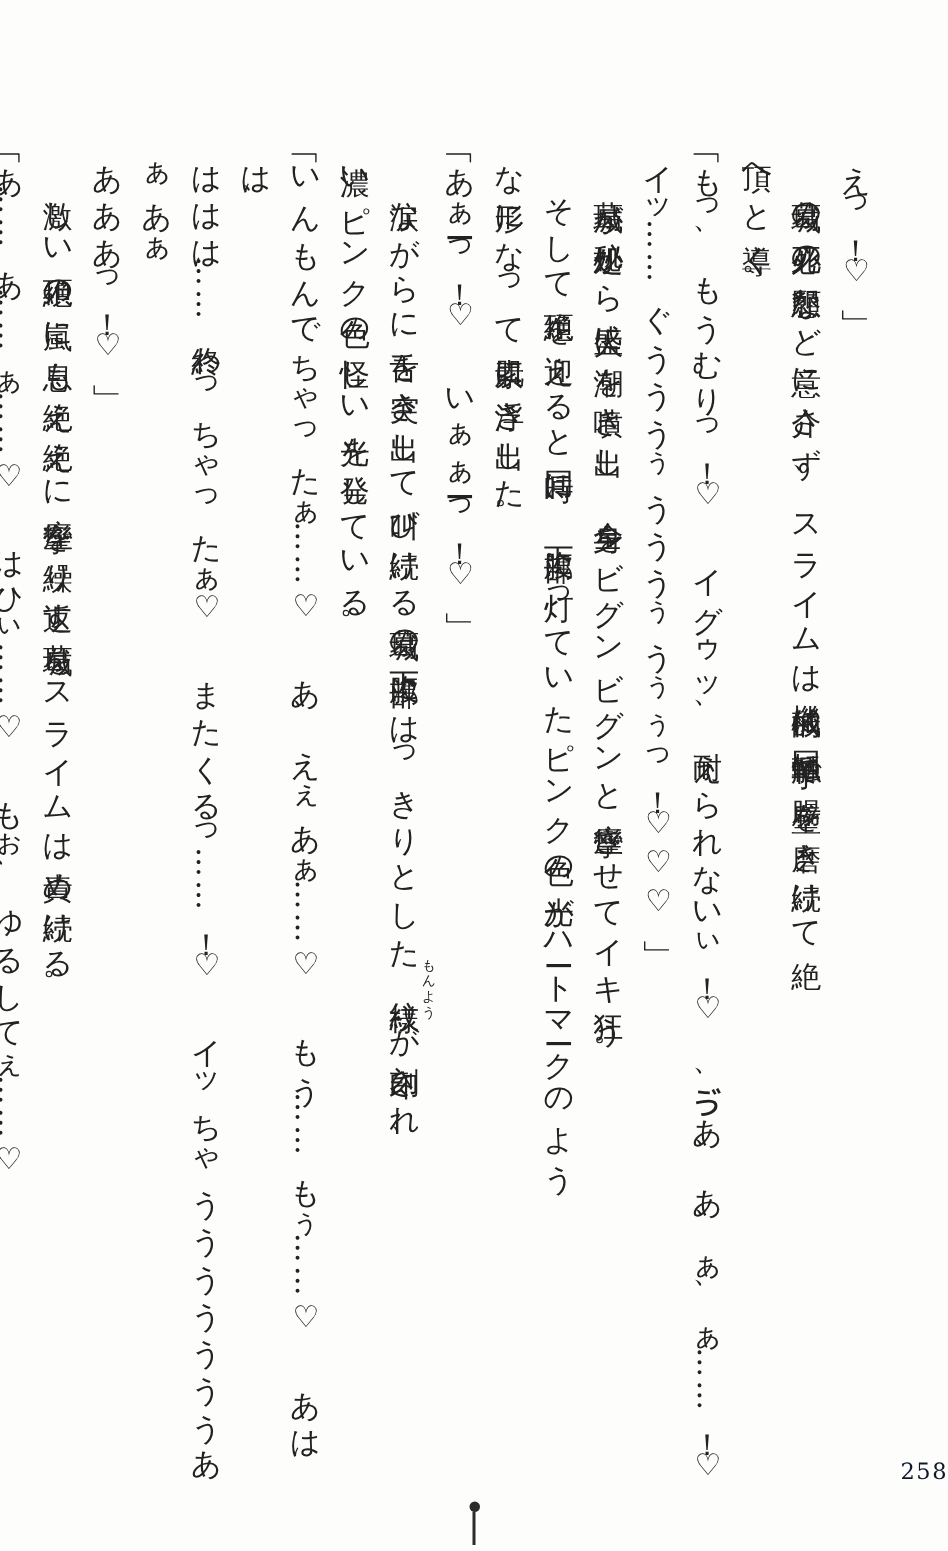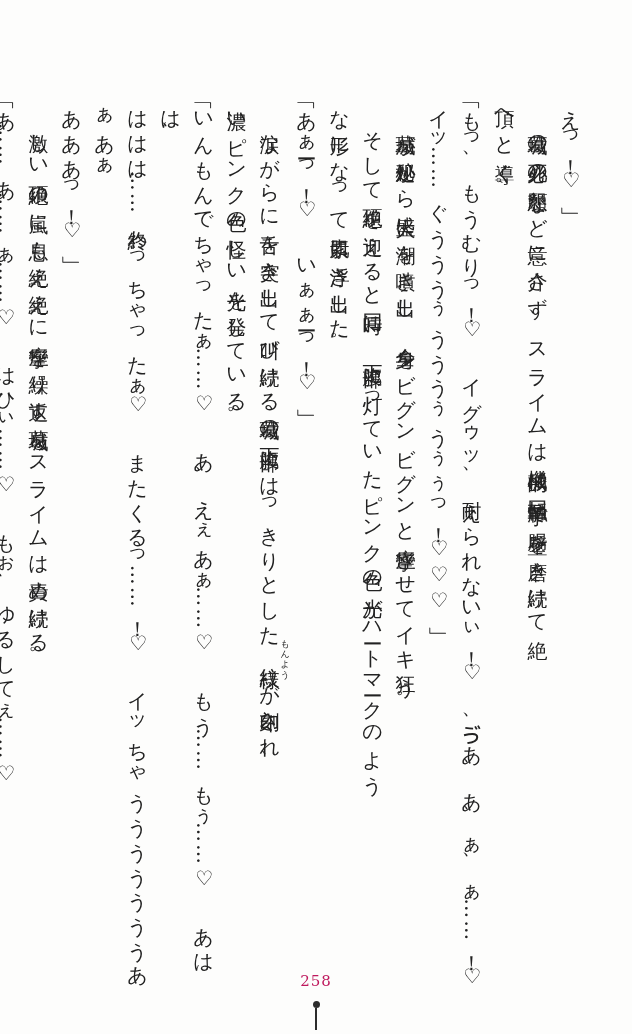--- a/index.html
+++ b/index.html
@@ -32,21 +32,22 @@
   .footer {
     position: absolute;
     left: 0;
     right: 0;
     top: 972px;
     text-align: center;
   }
   .page-num {
     font-size: 15px;
     letter-spacing: 1px;
-    color: #be185d;
+    color: #0f172a;
+    text-align: right;
   }
   .ornament {
     position: absolute;
     left: 50%;
     top: 1001px;
     transform: translateX(-50%);
     width: 8px;
     text-align: center;
   }
   .orn-dot {

